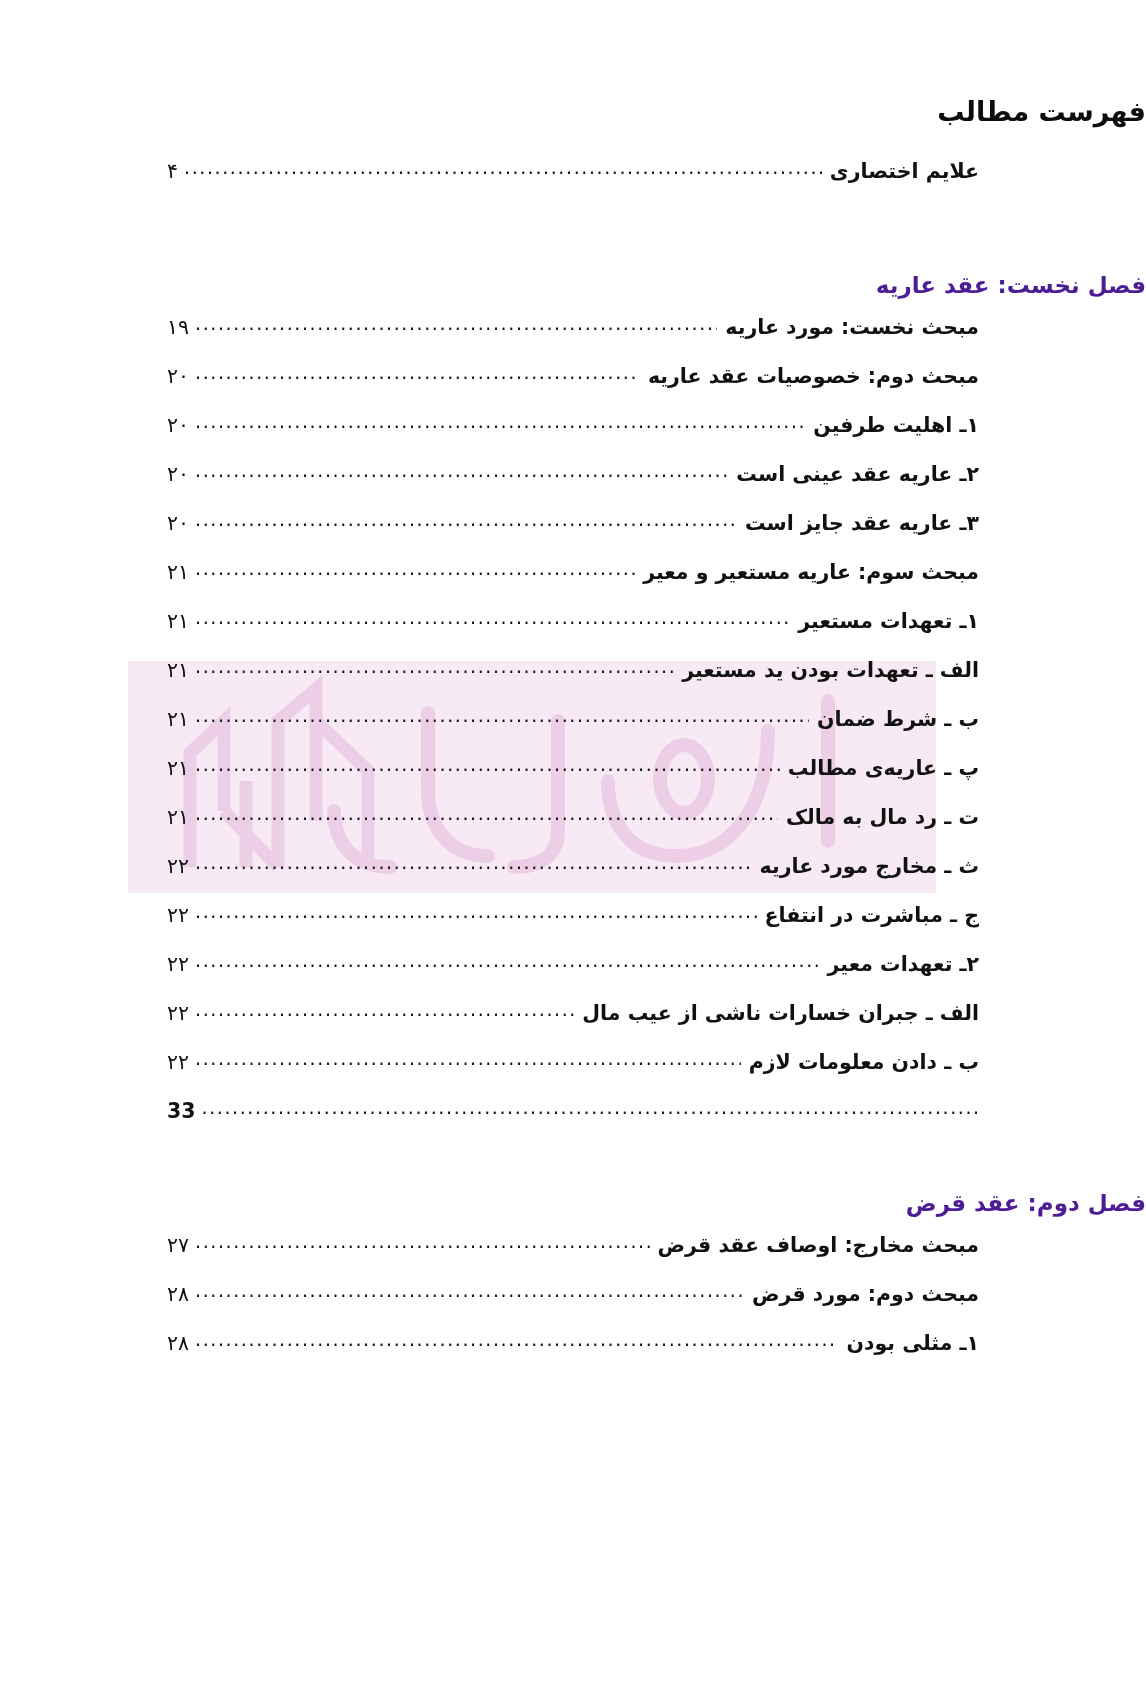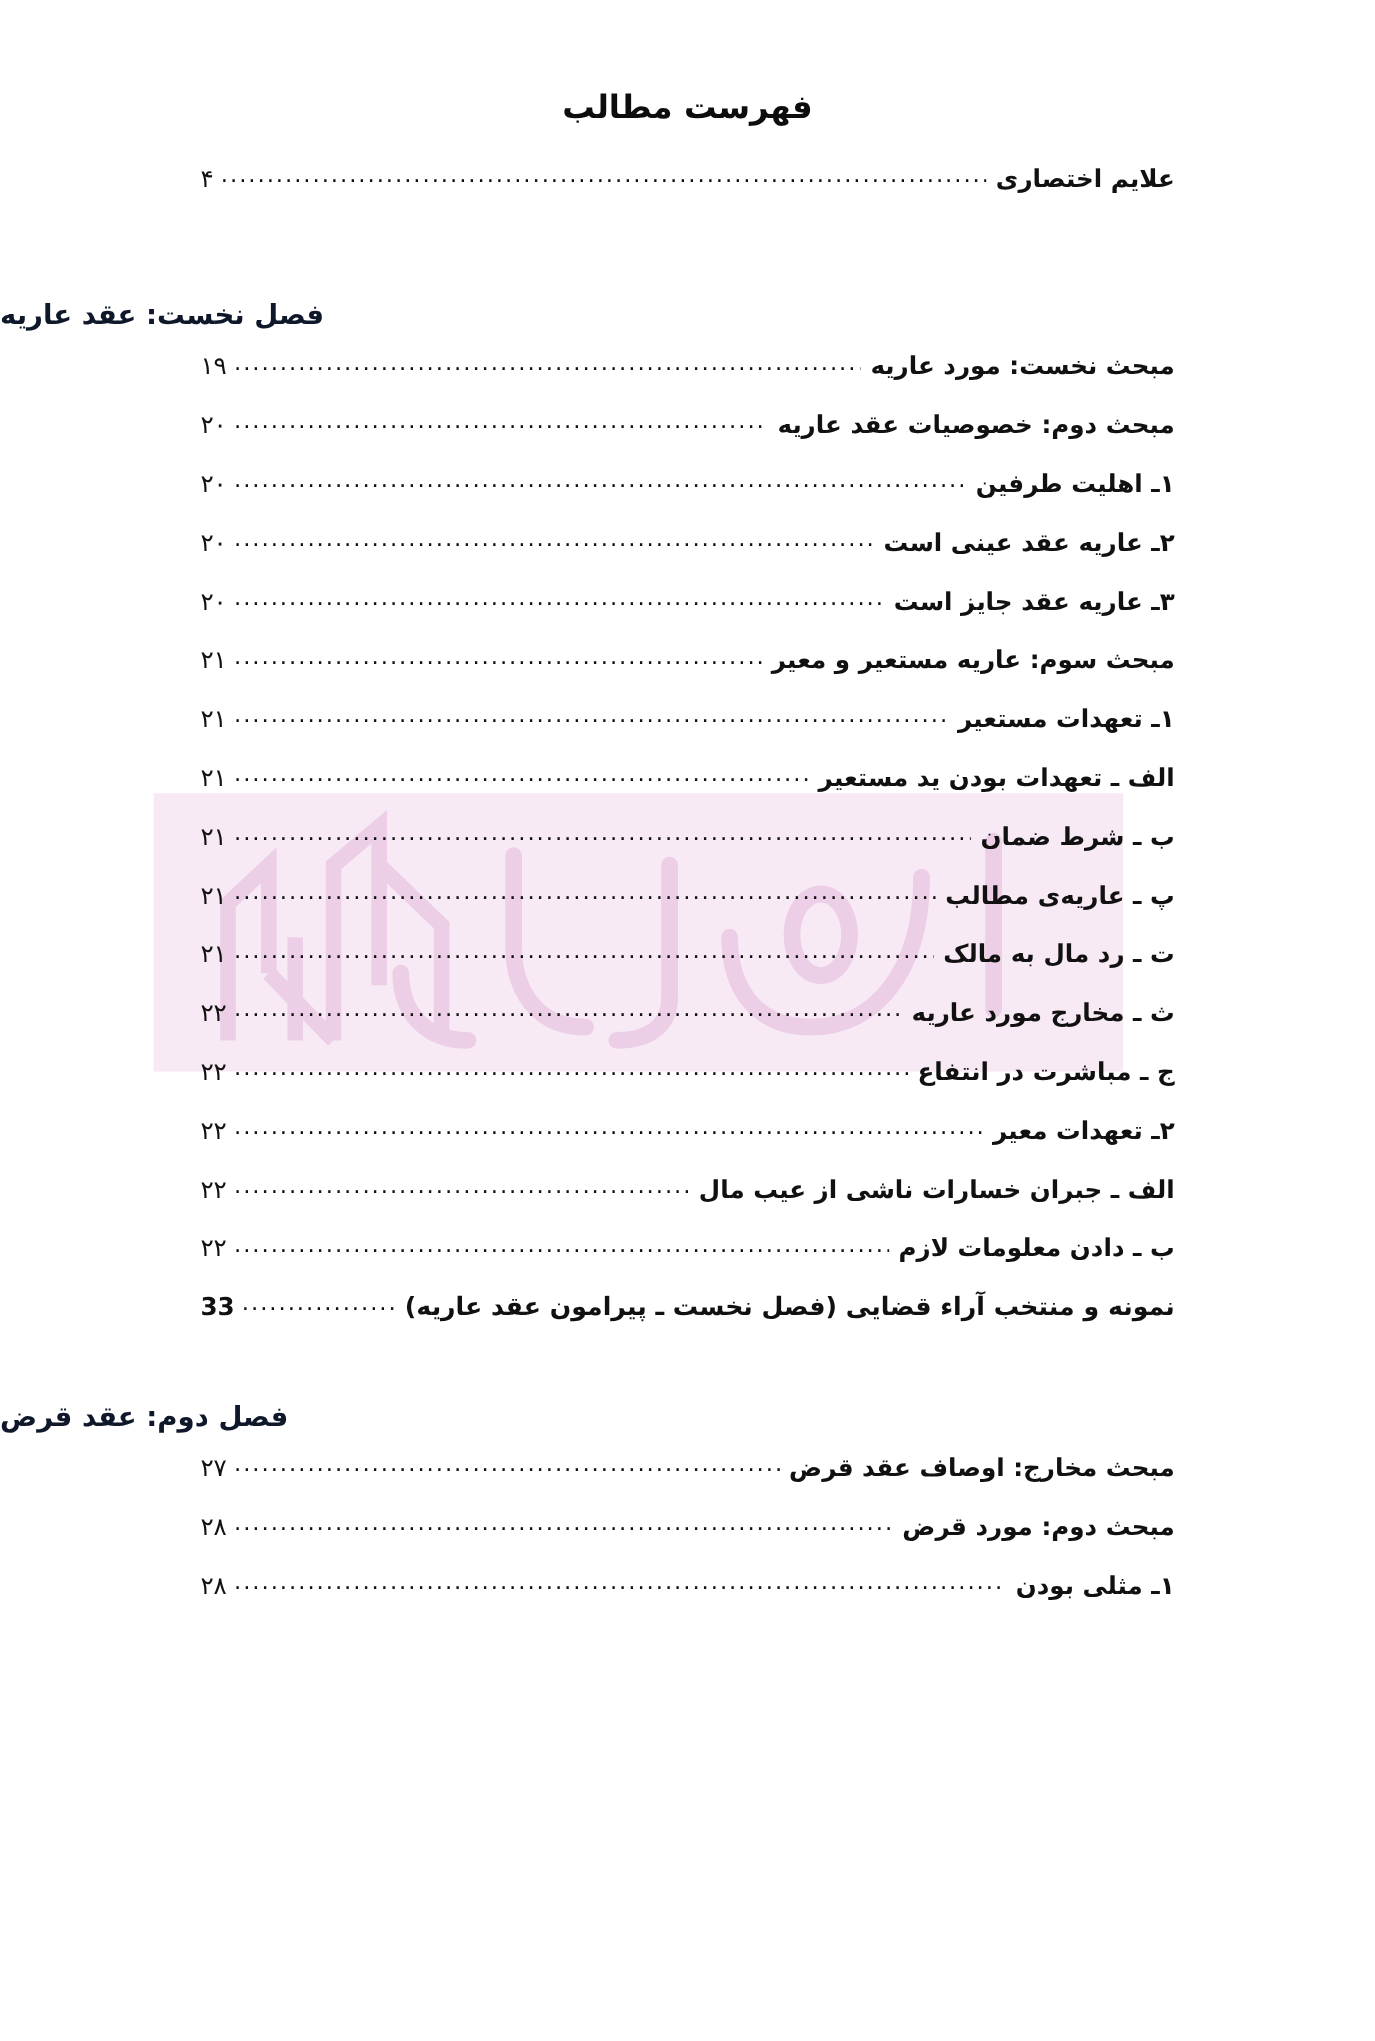--- a/index.html
+++ b/index.html
@@ -53,37 +53,37 @@
   
   #content {
     position: absolute;
     left: 0;
     top: 0;
     width: 1146px;
     z-index: 2;
   }
 
   .toc-title {
-    text-align: center;
+    text-align: right;
     font-weight: bold;
     font-size: 27px;
     letter-spacing: 0px;
     margin: 0;
-    padding-top: 74px;
+    padding-top: 96px;
     padding-bottom: 0;
     direction: rtl;
     color: #0d0d0d;
   }
 
   .chapter-heading {
-    text-align: left;
+    text-align: right;
     font-weight: bold;
     font-size: 23px;
     direction: rtl;
-    color: #0f172a;
+    color: #4c1d95;
   }
   .chapter-heading.ch1 { margin-top: 62px; }
   .chapter-heading.ch2 { margin-top: 40px; }
 
   .toc-list {
     list-style: none;
     margin: 0;
     padding: 0;
     direction: rtl;
   }
@@ -258,21 +258,20 @@
         <span class="label">الف ـ جبران خسارات ناشی از عیب مال</span>
         <span class="leader">..........................................................................................................</span>
         <span class="page-no">۲۲</span>
       </li>
       <li class="toc-row lvl-2">
         <span class="label">ب ـ دادن معلومات لازم</span>
         <span class="leader">..........................................................................................................</span>
         <span class="page-no">۲۲</span>
       </li>
       <li class="toc-row lvl-0 bold">
-        <span class="label">نمونه و منتخب آراء قضایی (فصل نخست ـ پیرامون عقد عاریه)</span>
         <span class="leader">..........................................................................................................</span>
         <span class="page-no">33</span>
       </li>
     </ul>
 
     <h2 class="chapter-heading ch2">فصل دوم: عقد قرض</h2>
 
     <ul class="toc-list">
       <li class="toc-row lvl-0">
         <span class="label">مبحث مخارج: اوصاف عقد قرض</span>

